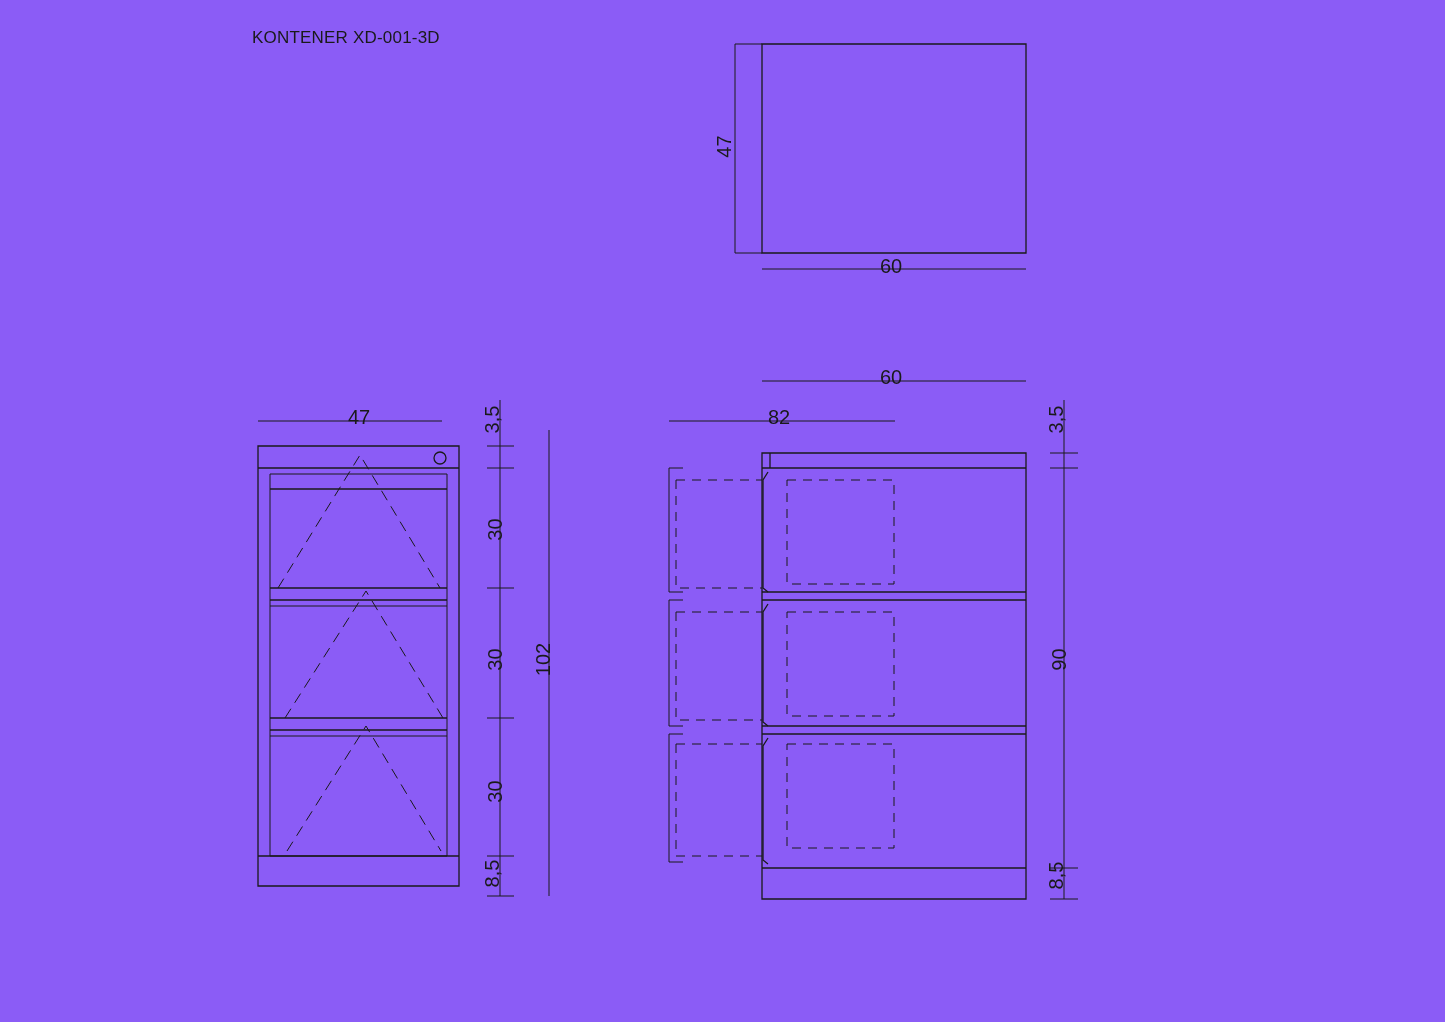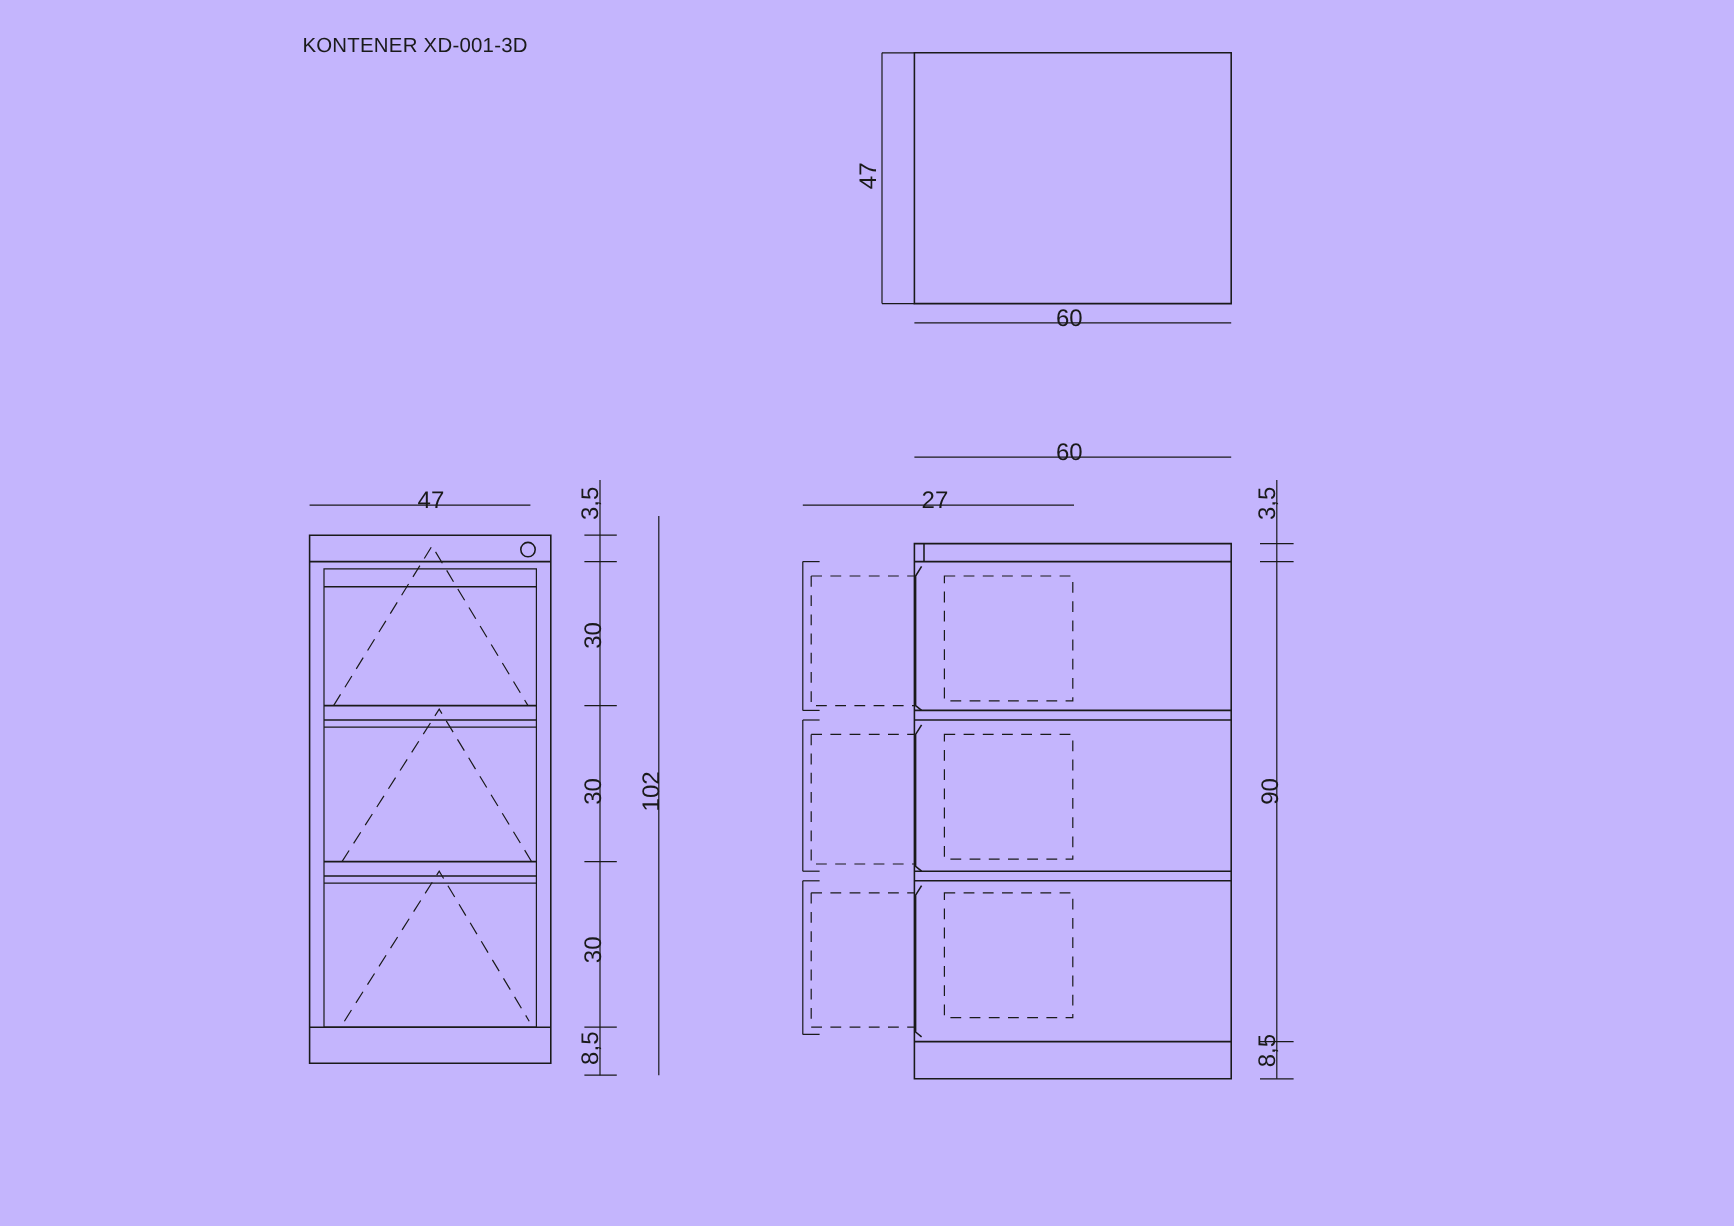--- a/index.html
+++ b/index.html
@@ -7,21 +7,21 @@
     padding: 0;
     background: #ffffff;
   }
   body {
     font-family: "Liberation Sans", sans-serif;
   }
   #sheet {
     position: relative;
     width: 1445px;
     height: 1022px;
-    background: #c4b5fd;
+    background: #8b5cf6;
     overflow: hidden;
   }
   .title-text {
     position: absolute;
     left: 252px;
     top: 28px;
     font-size: 17px;
     color: #1a1a1a;
     letter-spacing: 0.2px;
     white-space: nowrap;
@@ -190,18 +190,18 @@
 
   <div class="dim-label" style="left:348px; top:406px;">47</div>
   <div class="dim-label vert" style="left:479px; top:408px;">3,5</div>
   <div class="dim-label vert" style="left:484px; top:518px;">30</div>
   <div class="dim-label vert" style="left:484px; top:648px;">30</div>
   <div class="dim-label vert" style="left:484px; top:780px;">30</div>
   <div class="dim-label vert" style="left:479px; top:862px;">8,5</div>
   <div class="dim-label vert" style="left:527px; top:648px;">102</div>
 
   <div class="dim-label" style="left:880px; top:366px;">60</div>
-  <div class="dim-label" style="left:768px; top:406px;">27</div>
+  <div class="dim-label" style="left:768px; top:406px;">82</div>
   <div class="dim-label vert" style="left:1043px; top:408px;">3,5</div>
   <div class="dim-label vert" style="left:1048px; top:648px;">90</div>
   <div class="dim-label vert" style="left:1043px; top:864px;">8,5</div>
 
 </div>
 
 </body></html>

